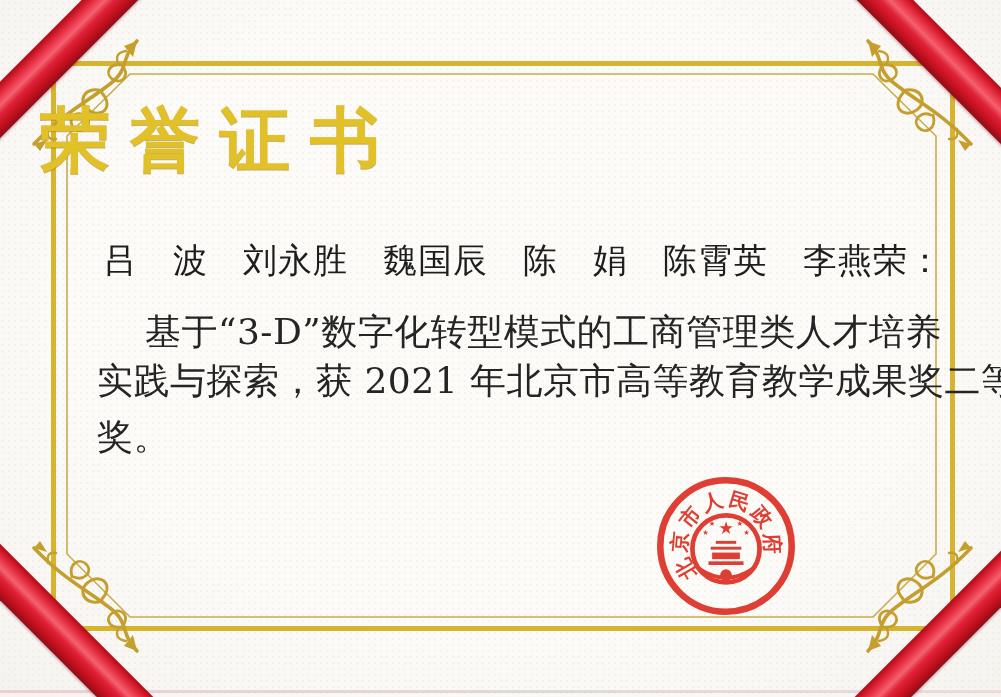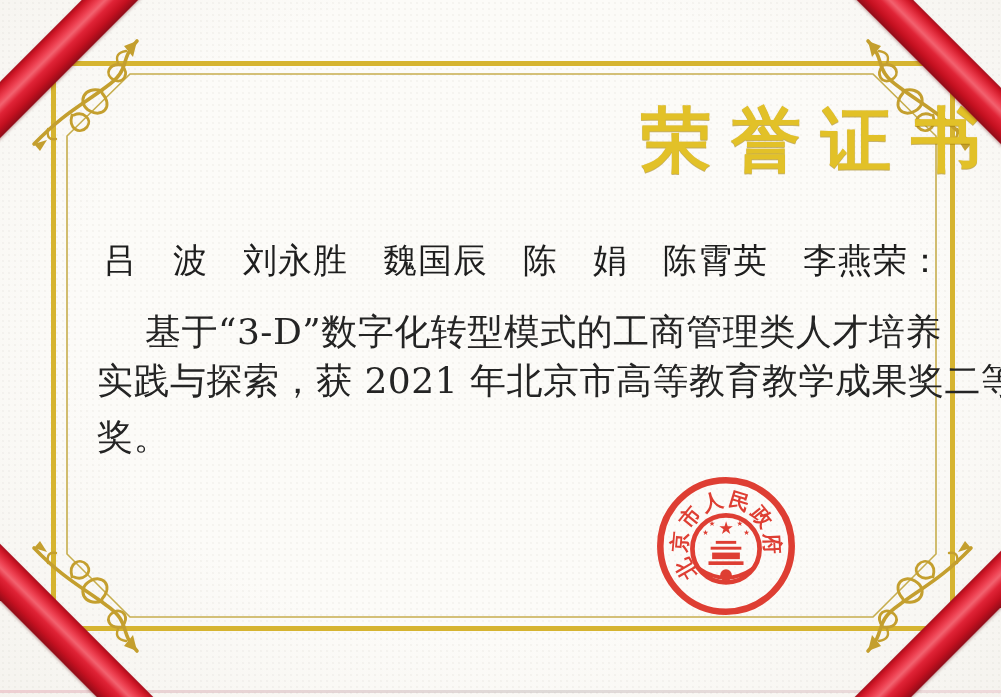--- a/index.html
+++ b/index.html
@@ -16,21 +16,21 @@
   }
   .grain{
     position:absolute;inset:0;z-index:1;pointer-events:none;
     background-image:radial-gradient(rgba(120,110,90,.05) 1px, transparent 1px);
     background-size:6px 6px;
   }
   svg.frame{position:absolute;left:0;top:0;z-index:2;}
   
   .cert-title{
     position:absolute;left:0;right:0;top:94px;z-index:4;
-    text-align:right;font-size:70px;font-weight:bold;
+    text-align:left;font-size:70px;font-weight:bold;
     color:#e2c128;letter-spacing:20px;text-indent:20px;
     text-shadow:0 1px 0 rgba(160,125,10,.55), 0 0 1px rgba(160,125,10,.4);
     padding-left:20px;
   }
   .recipients{
     position:absolute;left:103px;top:238px;z-index:4;
     font-size:34px;color:#1e1e1e;letter-spacing:1px;white-space:nowrap;text-align:center;
   }
   .body-line{
     position:absolute;z-index:4;font-size:36px;color:#242424;

